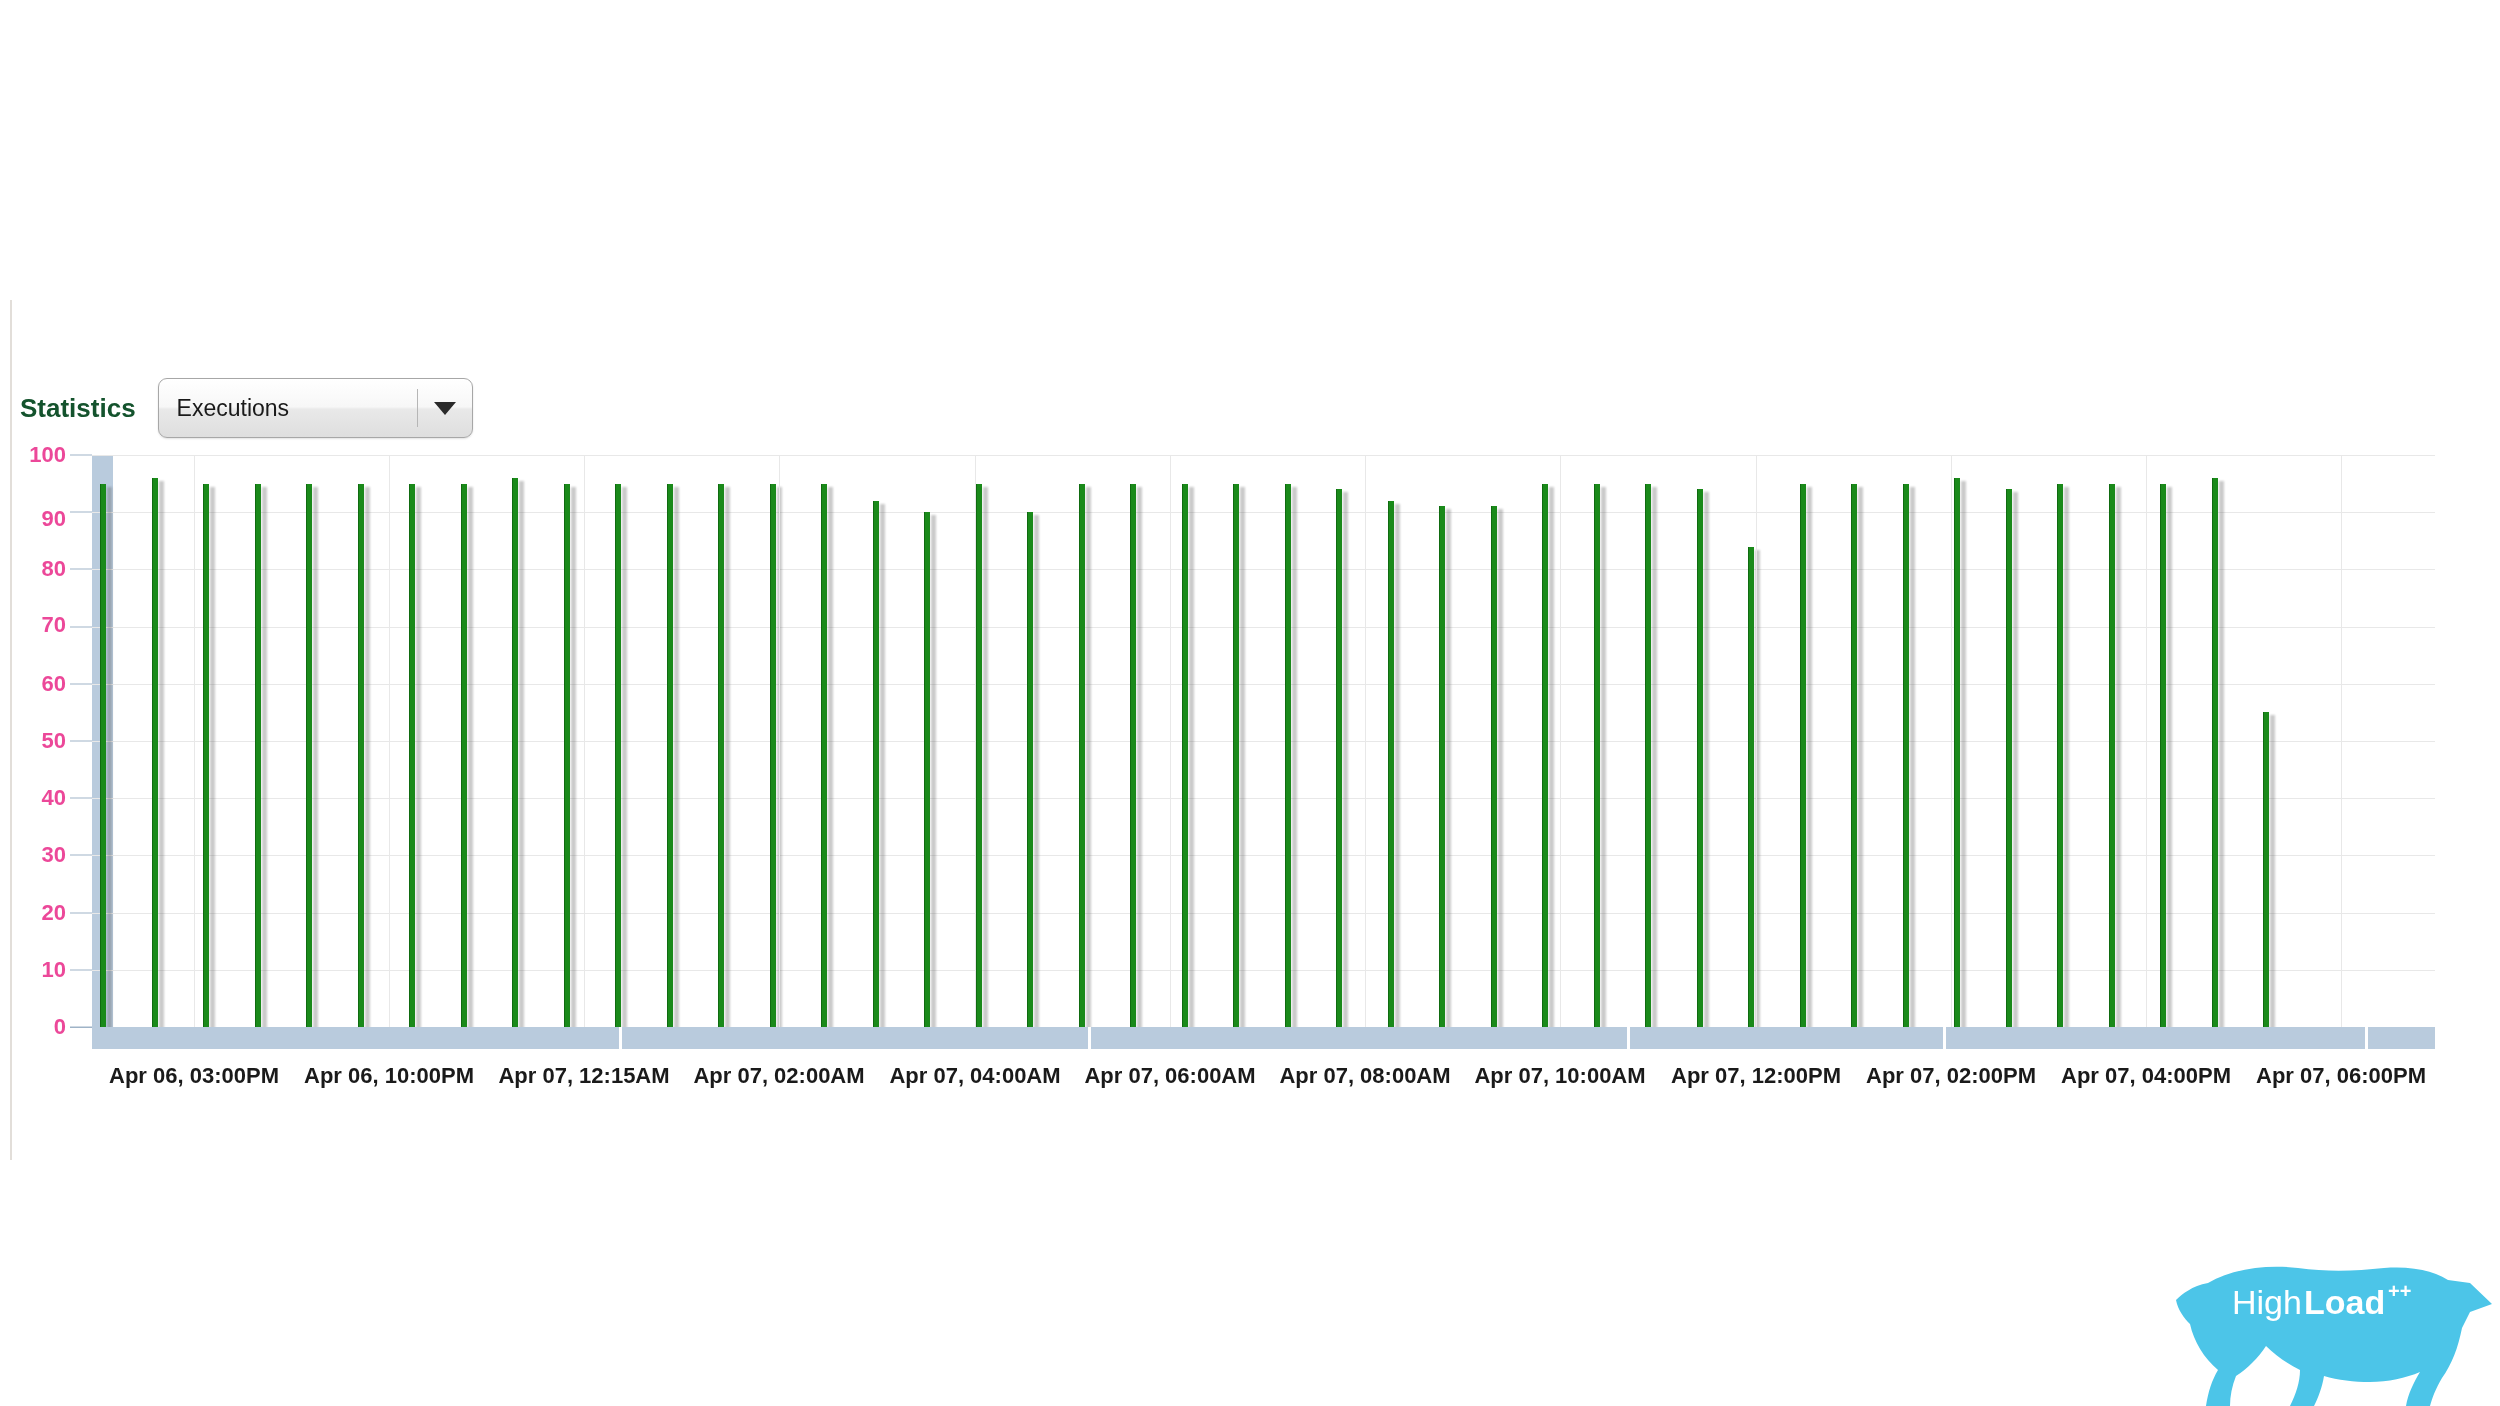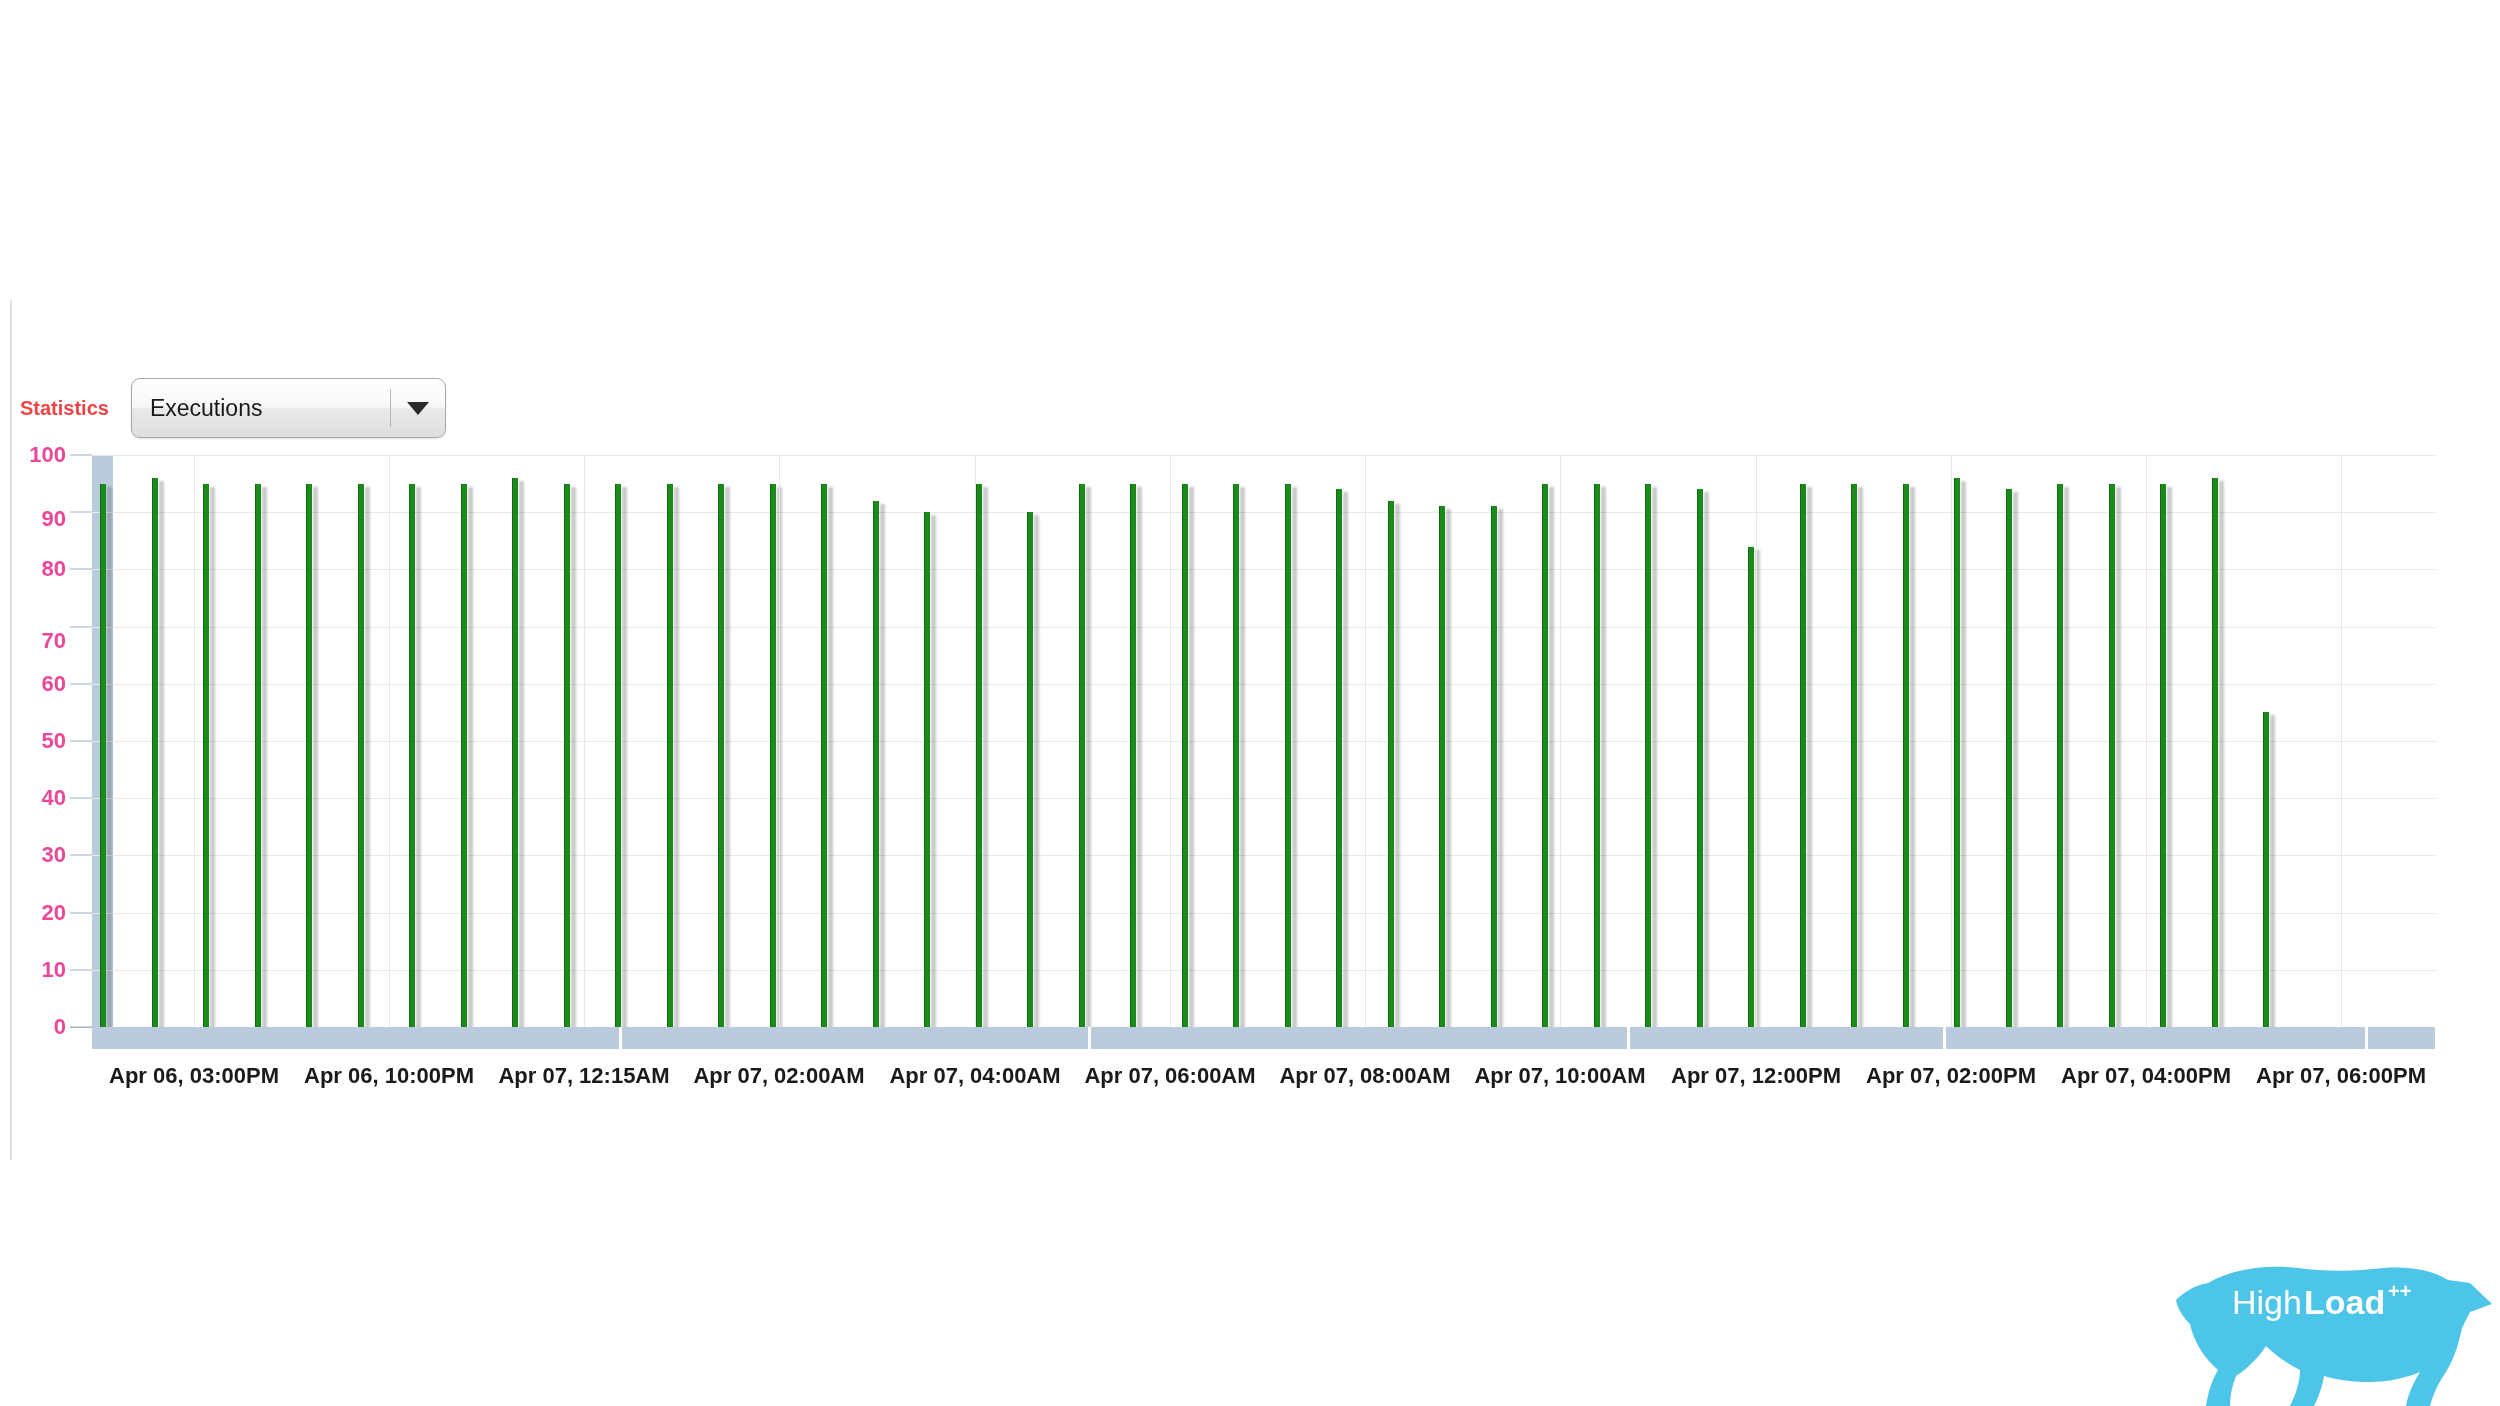--- a/index.html
+++ b/index.html
@@ -49,23 +49,23 @@
   }
 
   
   .stat-row {
     position: absolute;
     left: 20px; top: 378px;
     display: flex;
     align-items: center;
   }
   .stat-label {
-    font-size: 20px;
+    font-size: 26px;
     font-weight: bold;
-    color: #ef4444;
+    color: #14532d;
     margin-right: 22px;
     text-shadow: 0 1px 0 rgba(255,255,255,.8);
   }
   .combo {
     position: relative;
     width: 315px; height: 60px;
     border: 1px solid #a7a7a7;
     border-radius: 9px;
     background: linear-gradient(180deg,#ffffff 0%, #f7f7f7 48%, #e9e9e9 52%, #dedede 100%);
     box-shadow: inset 0 1px 0 #ffffff, 0 1px 2px rgba(0,0,0,.12);
@@ -235,21 +235,21 @@
         <div class="y-label" style="top: 457.6px;">20</div>
         <div class="y-tick" style="top: 457.6px;"></div>
         <div class="y-label" style="top: 400.4px;">30</div>
         <div class="y-tick" style="top: 400.4px;"></div>
         <div class="y-label" style="top: 343.2px;">40</div>
         <div class="y-tick" style="top: 343.2px;"></div>
         <div class="y-label" style="top: 286px;">50</div>
         <div class="y-tick" style="top: 286px;"></div>
         <div class="y-label" style="top: 228.8px;">60</div>
         <div class="y-tick" style="top: 228.8px;"></div>
-        <div class="y-label" style="top: 186px;">70</div>
+        <div class="y-label" style="top: 170px;">70</div>
         <div class="y-tick" style="top: 171.6px;"></div>
         <div class="y-label" style="top: 114.4px;">80</div>
         <div class="y-tick" style="top: 114.4px;"></div>
         <div class="y-label" style="top: 64px;">90</div>
         <div class="y-tick" style="top: 57.2px;"></div>
         <div class="y-label" style="top: 0px;">100</div>
         <div class="y-tick" style="top: 0px;"></div>
       </div>
     <div class="plot" id="plot">
       <div class="range-left"></div>

